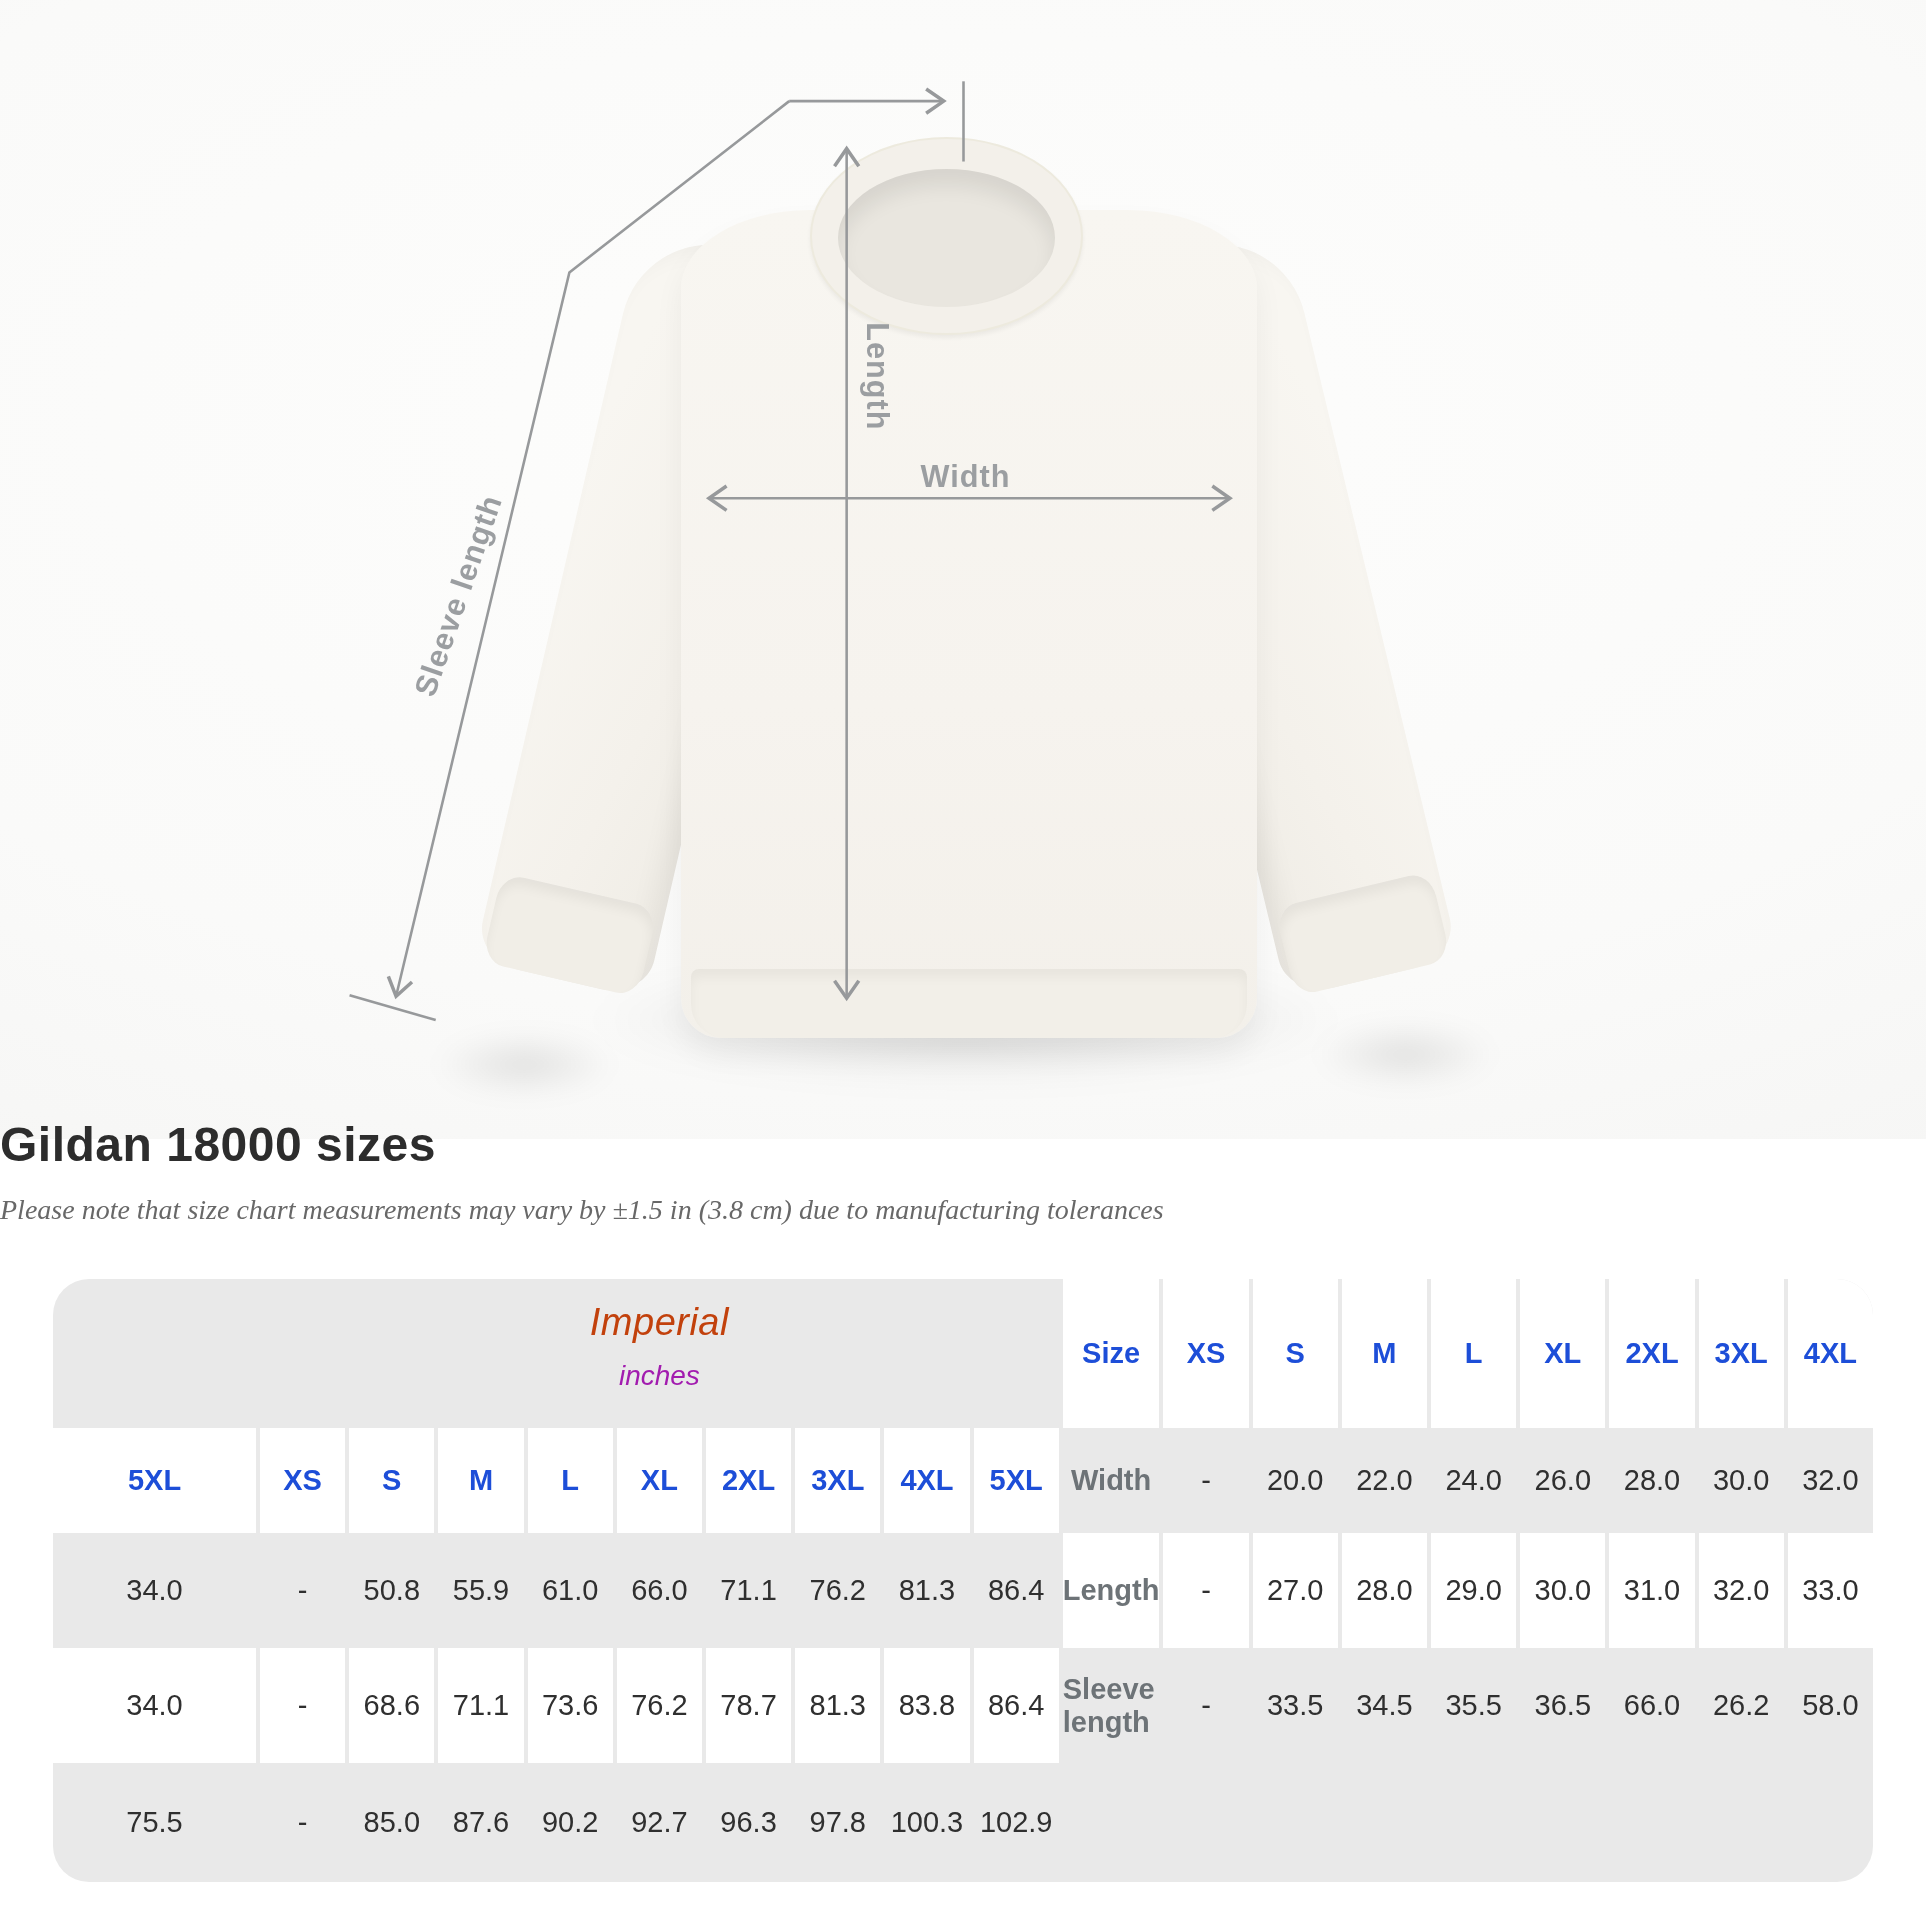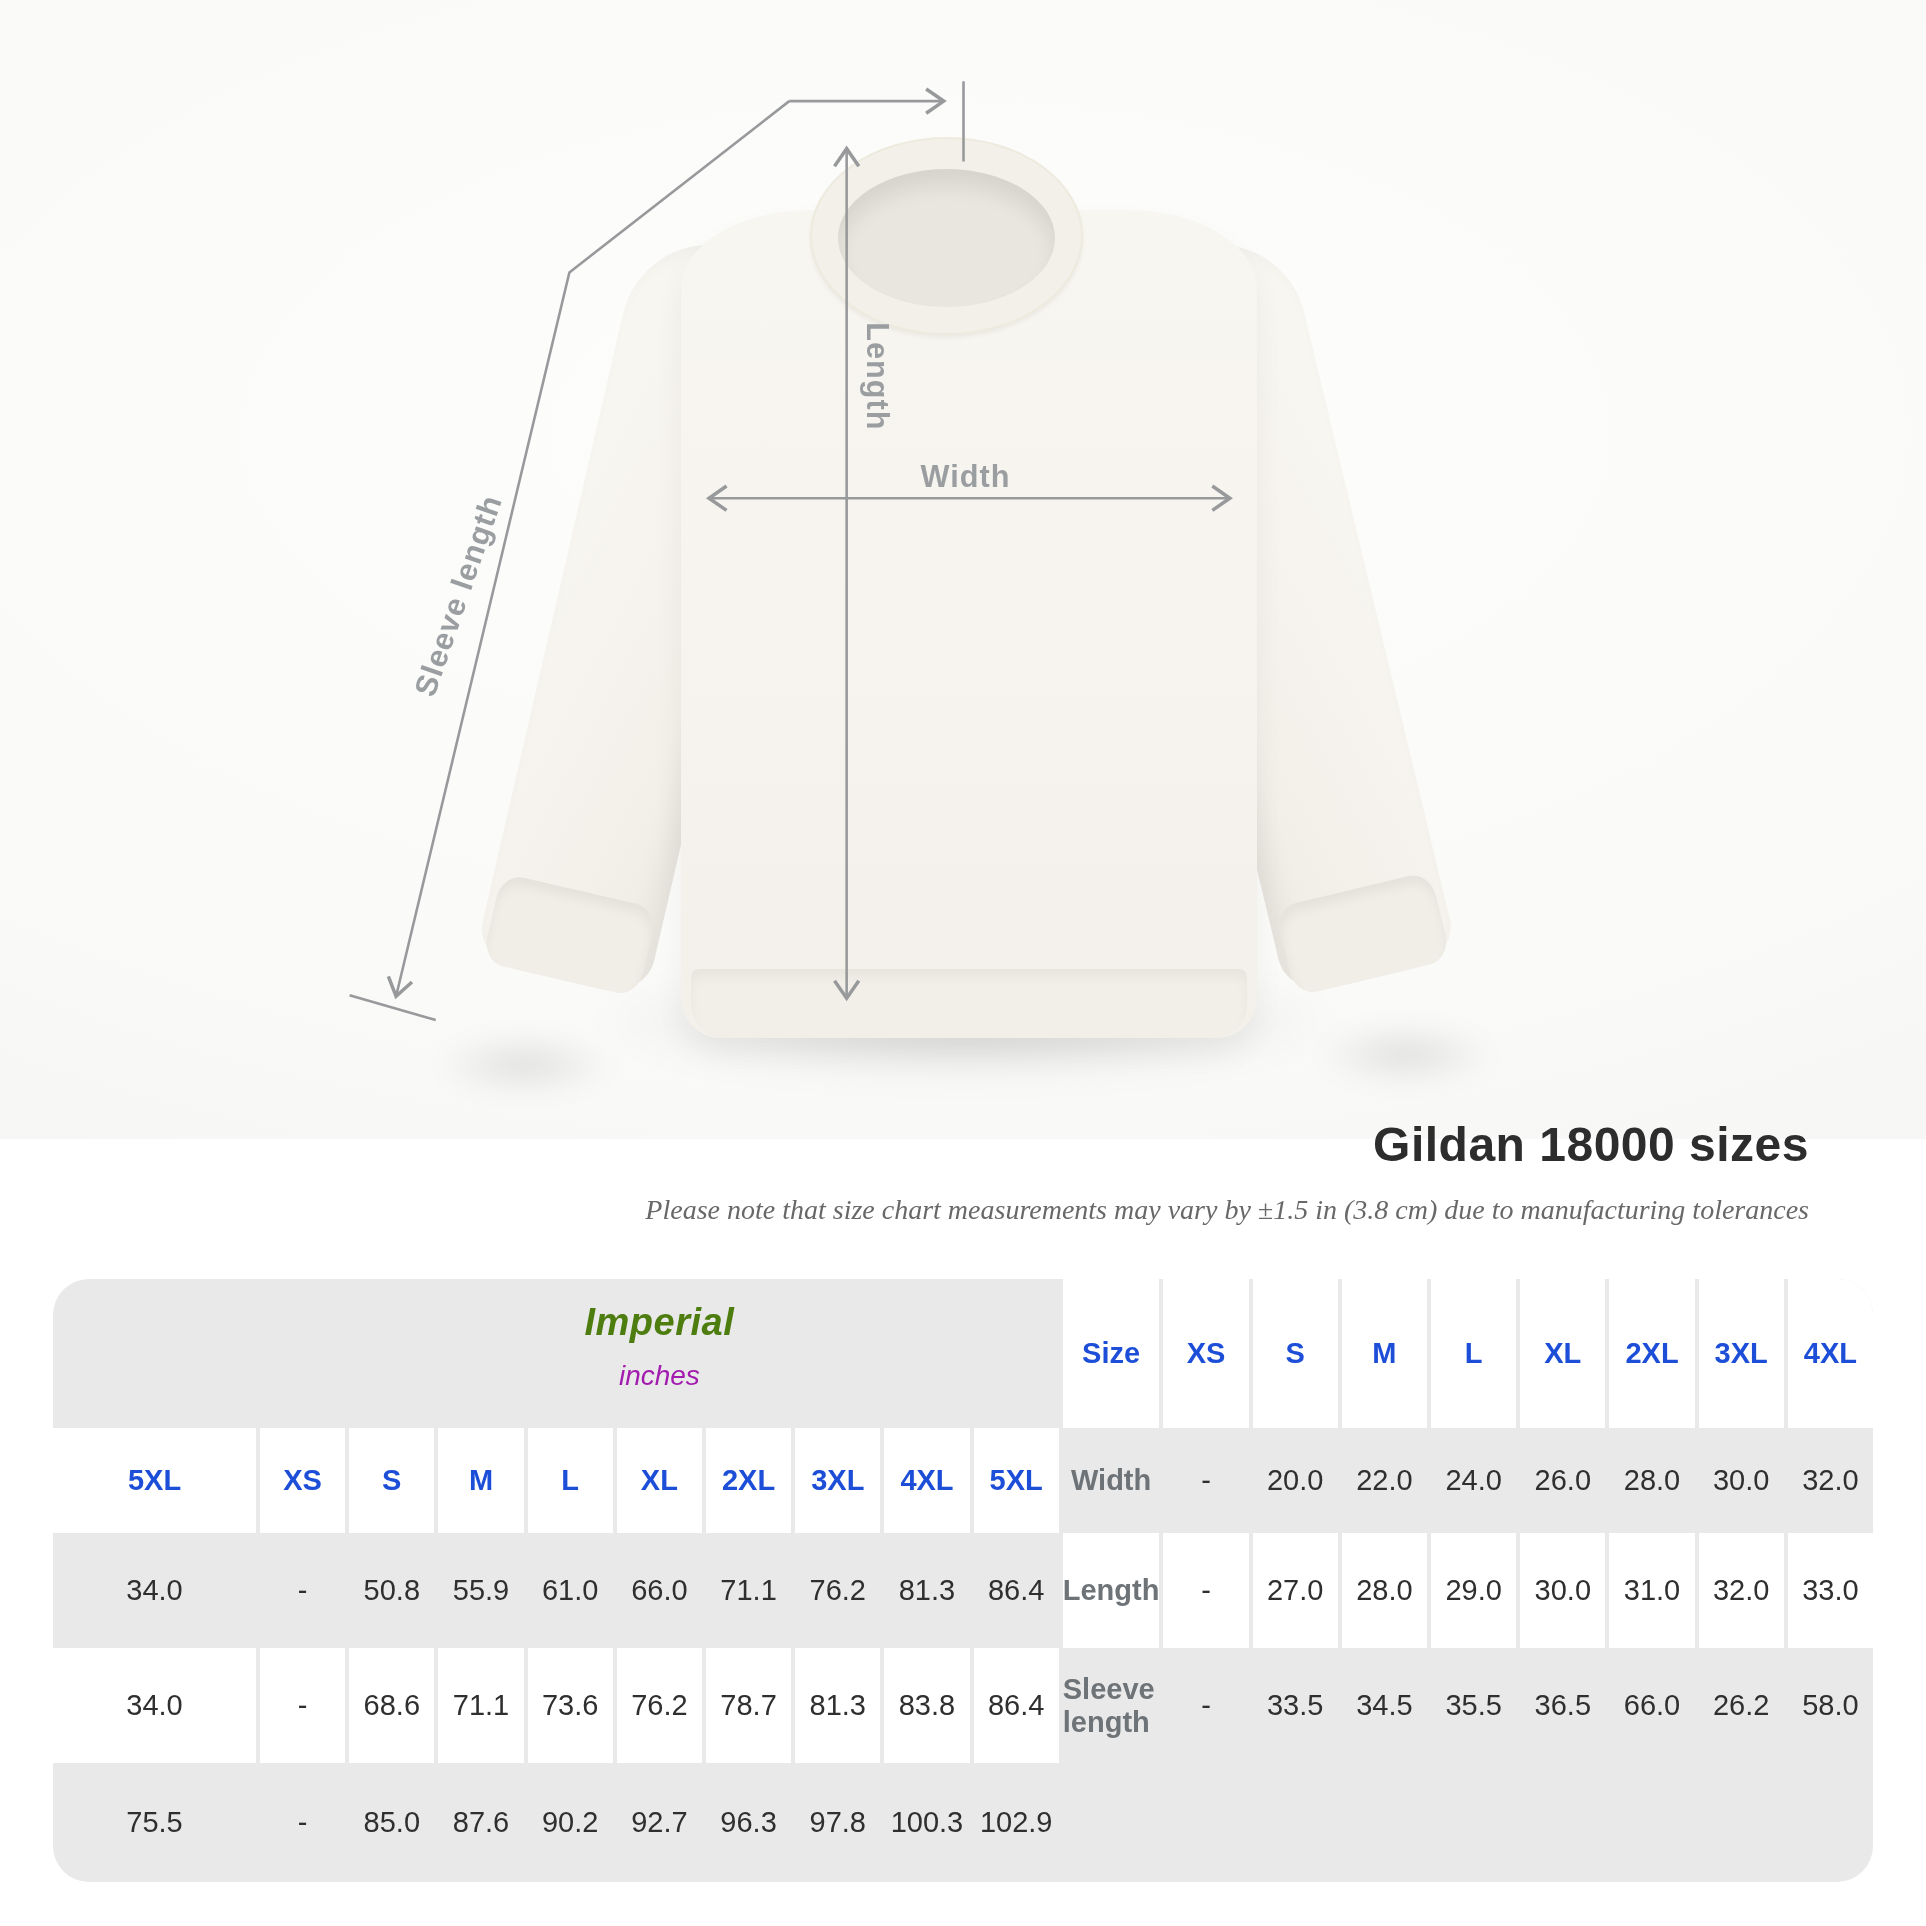--- a/index.html
+++ b/index.html
@@ -35,34 +35,34 @@
           box-shadow:0 16px 30px rgba(0,0,0,0.05);}
   .hem{position:absolute;left:10px;right:10px;bottom:0;height:69px;background:#f2efe8;
           border-radius:8px 8px 34px 34px;box-shadow:inset 0 8px 12px rgba(0,0,0,0.045);}
   .collar{position:absolute;left:810px;top:137px;width:269px;height:194px;border-radius:50%;
           background:#f3f0ea;border:2px solid #edeade;box-shadow:0 3px 4px rgba(0,0,0,0.05);}
   .collar-inner{position:absolute;left:26px;right:26px;top:30px;bottom:26px;border-radius:50%;
           background:#e9e6df;box-shadow:inset 0 16px 20px rgba(0,0,0,0.08);}
   svg.measures{position:absolute;left:0;top:0;}
 
   
-  .caption{position:absolute;left:0;top:1117px;width:1809px;text-align:right;}
+  .caption{position:absolute;left:0;top:1117px;width:1809px;text-align:left;}
   .caption .title{font-size:48px;font-weight:bold;color:#2d2d2d;letter-spacing:0.5px;}
   .caption .note{margin-top:22px;font-size:28px;font-style:italic;color:#686868;font-family:Liberation Serif, serif;}
 
   
   .size-table{position:absolute;left:53px;top:1279px;width:1820px;background:#e9e9e9;
           border-radius:36px;overflow:hidden;display:grid;
           grid-template-columns:203px repeat(18, 1fr);
           grid-template-rows:149px 105px 115px 115px 119px;column-gap:4px;}
   .band-corner{grid-column:1;}
   .band{display:flex;flex-direction:column;align-items:center;justify-content:center;gap:16px;padding-bottom:14px;}
   .band.imperial{grid-column:2 / span 9;}
   .band.metric{grid-column:11 / span 9;}
-  .band-name{font-size:38px;font-weight:bold;font-style:italic;color:#4d7c0f;letter-spacing:0.5px;}
+  .band-name{font-size:38px;font-weight:normal;font-style:italic;color:#c2410c;letter-spacing:0.5px;}
   .band-unit{font-size:28px;font-style:italic;color:#a21caf;}
   .hcell{background:#ffffff;display:flex;align-items:center;justify-content:center;
           font-size:29px;font-weight:bold;color:#1d4ed8;}
   .cell{display:flex;align-items:center;justify-content:center;font-size:29px;color:#2f2f2f;}
   .cell.white{background:#ffffff;}
   .cell.label{font-weight:bold;color:#6d7377;}
 </style>
 </head>
 <body>
 

